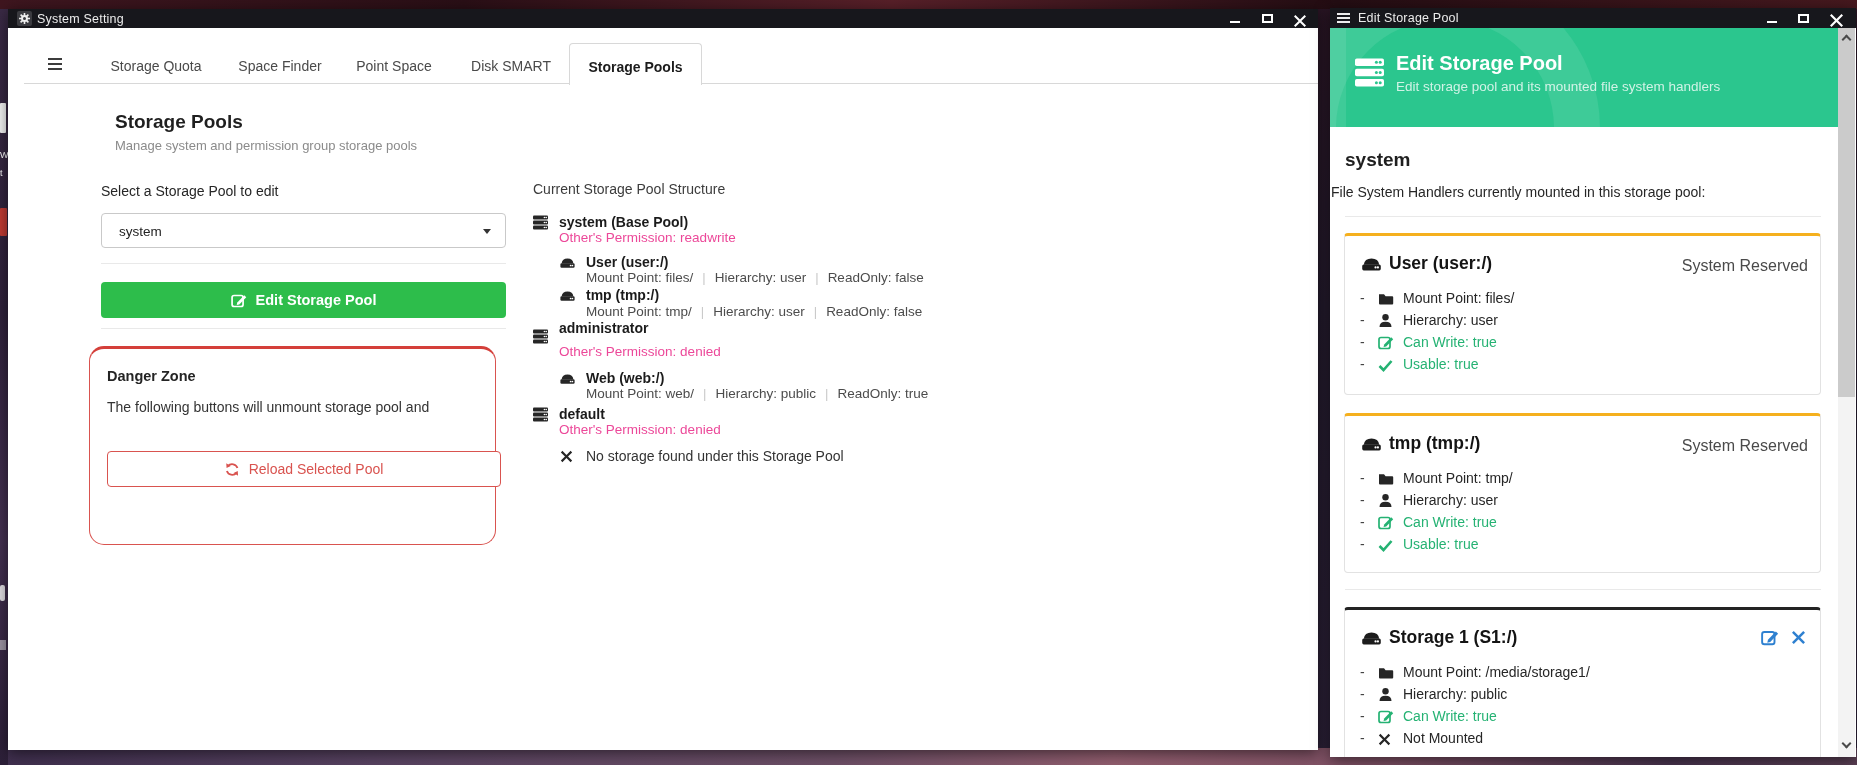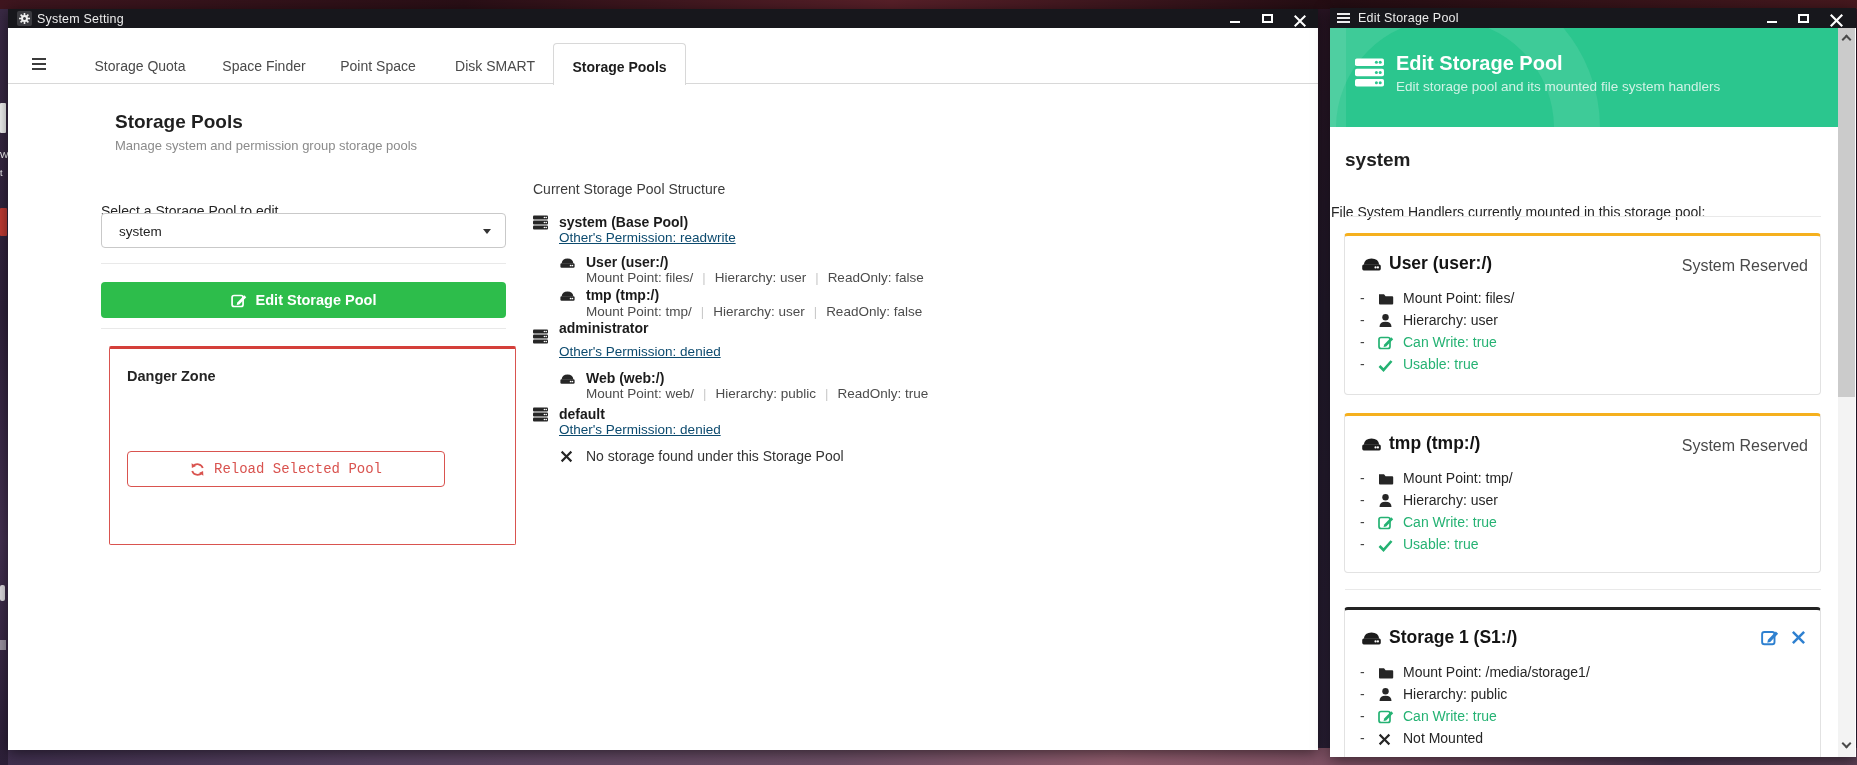--- a/index.html
+++ b/index.html
@@ -11,44 +11,44 @@
 .win{position:absolute;box-shadow:0 3px 14px rgba(0,0,0,.55);background:#fff;}
 .titlebar{position:absolute;left:0;top:0;right:0;height:19px;background:#17171c;color:#ececec;}
 .tb-title{position:absolute;top:50%;transform:translateY(-50%);font-size:12.5px;letter-spacing:.2px;}
 .tb-btn{position:absolute;top:0;height:19px;width:24px;cursor:pointer;}
 .glyph-min{position:absolute;left:7px;top:12px;width:10px;height:2px;background:#fff;}
 .glyph-max{position:absolute;left:6px;top:5px;width:11px;height:9px;border:2px solid #fff;}
 .glyph-close{position:absolute;left:6px;top:4px;width:12px;height:12px;}
 .bars span{position:absolute;left:0;width:13px;height:2px;background:#ededed;}
 .body{position:absolute;left:0;top:19px;right:0;bottom:0;background:#fff;overflow:hidden;}
 
-.tabbar{position:absolute;left:0;top:0;width:100%;height:56px;background:#fff;border-bottom:1px solid #d8d8d8;}
+.tabbar{position:absolute;left:16px;top:0;width:100%;height:56px;background:#fff;border-bottom:1px solid #d8d8d8;}
 .tab{position:absolute;top:30px;transform:translateX(-50%);font-size:14px;color:#4a4a4a;white-space:nowrap;cursor:pointer;}
 .tab-active{position:absolute;left:545px;top:15px;width:133px;height:42px;background:#fff;border:1px solid #d8d8d8;border-bottom:none;border-radius:4px 4px 0 0;z-index:2;}
 .tab-active span{position:absolute;left:50%;top:15px;transform:translateX(-50%);font-size:14px;font-weight:bold;color:#1c1c1c;white-space:nowrap;}
 .hamb span{position:absolute;left:0;width:14px;height:2px;background:#3c3c3c;}
 .h1{position:absolute;font-size:19px;font-weight:bold;color:#1f1f1f;line-height:19px;}
 .sub{position:absolute;font-size:13px;color:#8b8b8b;line-height:14px;}
-.lbl{position:absolute;font-size:14px;color:#262626;line-height:14px;margin-top:20px;}
+.lbl{position:absolute;font-size:14px;color:#262626;line-height:14px;}
 .select{position:absolute;left:93px;top:185px;width:405px;height:35px;border:1px solid #c9c9c9;border-radius:4px;background:#fff;cursor:pointer;}
 .select .val{position:absolute;left:17px;top:50%;transform:translateY(-50%);font-size:13.5px;color:#222;}
 .caret{position:absolute;right:14px;top:15px;width:0;height:0;border-left:4.5px solid transparent;border-right:4.5px solid transparent;border-top:5px solid #333;}
 .hr{position:absolute;height:1px;background:#e9e9e9;}
 .btn-green{position:absolute;left:93px;top:254px;width:405px;height:36px;background:#2dbd4b;border-radius:4px;color:#fff;cursor:pointer;}
 .btn-inner{position:absolute;left:50%;top:50%;transform:translate(-50%,-50%);display:flex;align-items:center;gap:9px;white-space:nowrap;}
 .btn-green .btn-inner{font-size:14.5px;font-weight:bold;}
-.danger{position:absolute;left:101px;top:318px;width:407px;height:199px;border:1px solid #d9534f;border-top:3px solid #d43f3a;border-radius:2px;}
+.danger{position:absolute;left:81px;top:318px;width:407px;height:199px;border:1px solid #d9534f;border-top:3px solid #d43f3a;border-radius:15px;}
 .dz-title{position:absolute;left:17px;top:19px;font-size:14.5px;font-weight:bold;color:#242424;}
 .dz-para{position:absolute;left:17px;top:48px;font-size:14px;color:#333;line-height:21px;}
-.btn-red{position:absolute;left:17px;width:318px;height:36px;border:1px solid #d9534f;border-radius:4px;background:#fff;color:#d9534f;cursor:pointer;font-family:Liberation Mono, monospace;}
+.btn-red{position:absolute;left:17px;width:394px;height:36px;border:1px solid #d9534f;border-radius:4px;background:#fff;color:#d9534f;cursor:pointer;}
 .btn-red .btn-inner{font-size:14px;font-weight:normal;}
 
 .trow{position:absolute;white-space:nowrap;font-size:13.5px;line-height:16px;}
 .tpool{font-size:14px;font-weight:bold;color:#1b1b1b;}
-.tperm{color:#0c4a6e;text-decoration:underline;}
+.tperm{color:#ec4899;}
 .tdetail{color:#4c4c4c;}
 .sep::before{content:"|";color:#c9c9c9;margin:0 9px;font-size:13px;}
 .ticon{position:absolute;}
 
 .banner{position:absolute;left:0;top:0;width:508px;height:99px;background:#2bc68e;overflow:hidden;}
 .ring{position:absolute;left:-40px;top:-55px;width:310px;height:310px;border-radius:50%;border:46px solid rgba(255,255,255,.09);}
 .band{position:absolute;left:0;top:0;width:16px;height:99px;background:rgba(255,255,255,.09);}
 .bn-title{position:absolute;left:66px;top:24px;font-size:20px;font-weight:bold;color:#fff;}
 .bn-sub{position:absolute;left:66px;top:51px;font-size:13.5px;color:rgba(255,255,255,.78);}
 .card{position:absolute;left:14px;width:477px;background:#fff;border:1px solid #e2e2e2;border-radius:4px;}
@@ -142,20 +142,21 @@
             <path d="M6.2 10.5 L13.2 3.2 L15.2 5.2 L8.2 12.4 L5.6 13 Z" fill="#fff"></path>
           </svg>
           <span>Edit Storage Pool</span>
         </span>
     </div>
     <div class="hr" style="left:93px;top:300px;width:405px;"></div>
 
     <div class="danger">
       <div class="dz-title">Danger Zone</div>
       <div class="dz-para">
+        <div>The following buttons will unmount storage pool and</div>
       </div>
       <div class="btn-red" style="top:102px;">
         <span class="btn-inner">
             <svg width="15" height="15" viewBox="0 0 15 15">
               <path d="M12.8 6 A5.6 5.6 0 0 0 3.2 4.2" fill="none" stroke="#d9534f" stroke-width="1.8"></path>
               <polygon points="1.6,1.2 1.9,6 6,4.1" fill="#d9534f"></polygon>
               <path d="M2.2 9 A5.6 5.6 0 0 0 11.8 10.8" fill="none" stroke="#d9534f" stroke-width="1.8"></path>
               <polygon points="13.4,13.8 13.1,9 9,10.9" fill="#d9534f"></polygon>
             </svg>
             <span>Reload Selected Pool</span>

